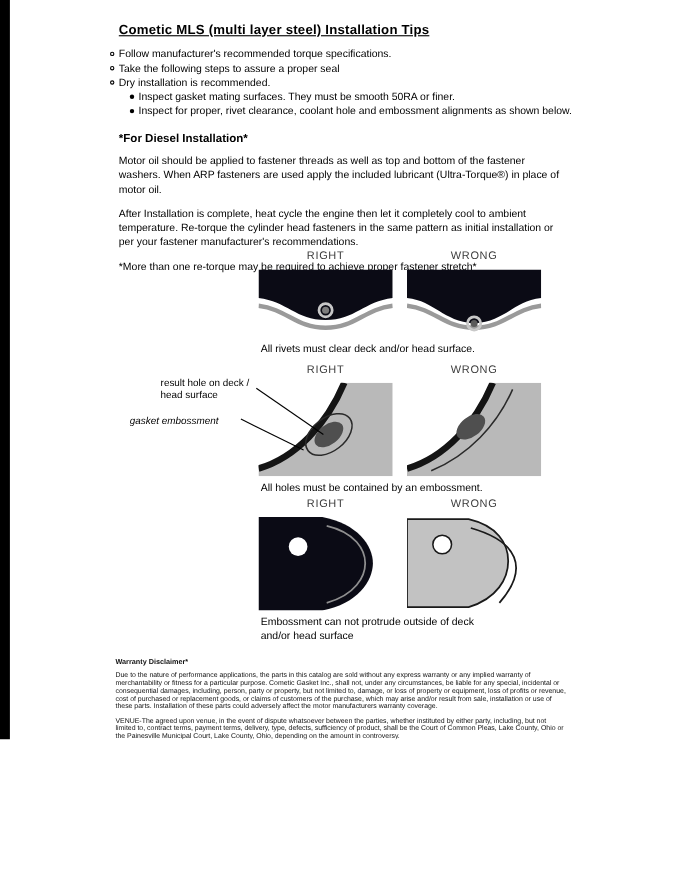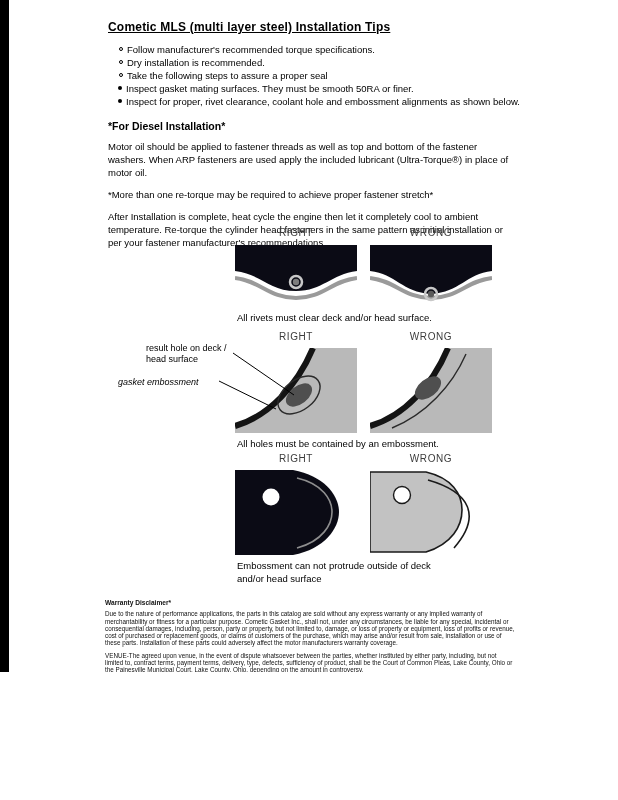--- a/index.html
+++ b/index.html
@@ -7,21 +7,21 @@
   body { width:618px; height:800px; }
   .page {
     position:relative; width:618px; height:672px; background:#ffffff;
     font-family:"Liberation Sans", sans-serif; color:#000; overflow:hidden;
   }
   .left-bar { position:absolute; left:0; top:0; width:9px; height:772px; background:#000; }
 
   .content-top { position:absolute; left:100px; top:16px; width:420px; }
   .doc-title { font-size:12px; font-weight:bold; text-decoration:underline; margin:4px 0 9px 8px; letter-spacing:0.2px; }
 
-  .bullet-line { display:flex; align-items:flex-start; font-size:9.5px; line-height:13px;margin-left:19px; }
+  .bullet-line { display:flex; align-items:flex-start; font-size:9.5px; line-height:13px; }
   .marker-open { flex:0 0 auto; width:4px; height:4px; border:1px solid #000; border-radius:50%; margin:4px 4px 0 0; }
   .marker-filled { flex:0 0 auto; width:4px; height:4px; background:#000; border-radius:50%; margin:4px 4px 0 0; }
   .sub { margin-left:18px; }
 
   .section-heading { font-size:10.5px; font-weight:bold; margin:12px 0 8px 8px; }
   .para { font-size:9.5px; line-height:13px; margin:0 0 9px 8px; width:402px; }
   .note { margin-top:2px; }
 
   .diagrams { position:absolute; left:100px; top:225px; width:450px; height:375px; }
   .rw-label { position:absolute; width:122px; text-align:center; font-size:10px; color:#3c3c3c; letter-spacing:0.6px; }
@@ -45,39 +45,39 @@
 
   <div class="content-top">
     <div class="doc-title">Cometic MLS (multi layer steel) Installation Tips</div>
 
     <div class="bullet-line">
       <span class="marker-open"></span>
       <span>Follow manufacturer's recommended torque specifications.</span>
     </div>
     <div class="bullet-line">
       <span class="marker-open"></span>
-      <span>Dry installation is recommended.</span>
+      <span>Take the following steps to assure a proper seal</span>
     </div>
     <div class="bullet-line">
       <span class="marker-open"></span>
-      <span>Take the following steps to assure a proper seal</span>
+      <span>Dry installation is recommended.</span>
     </div>
     <div class="bullet-line sub">
       <span class="marker-filled"></span>
       <span>Inspect gasket mating surfaces.  They must be smooth 50RA or finer.</span>
     </div>
     <div class="bullet-line sub">
       <span class="marker-filled"></span>
       <span>Inspect for proper, rivet clearance, coolant hole and embossment alignments as shown below.</span>
     </div>
 
     <div class="section-heading">*For Diesel Installation*</div>
     <div class="para">Motor oil should be applied to fastener threads as well as top and bottom of the fastener washers. When ARP fasteners are used apply the included lubricant (Ultra-Torque®) in place of motor oil.</div>
+    <div class="para">After Installation is complete, heat cycle the engine then let it completely cool to ambient temperature. Re-torque the cylinder head fasteners in the same pattern as initial installation or per your fastener manufacturer's recommendations.</div>
     <div class="para note">*More than one re-torque may be required to achieve proper fastener stretch*</div>
-    <div class="para">After Installation is complete, heat cycle the engine then let it completely cool to ambient temperature. Re-torque the cylinder head fasteners in the same pattern as initial installation or per your fastener manufacturer's recommendations.</div>
   </div>
 
   <div class="diagrams">
 
     <div class="rw-label" style="left:135px; top:2px;">RIGHT</div>
     <div class="rw-label" style="left:270px; top:2px;">WRONG</div>
 
     <svg class="dimg" style="left:135px; top:20px;" width="122" height="62" viewBox="0 0 122 62">
       <path d="M0,0 H122 V26 C96,29 88,46 61,46 C34,46 26,29 0,26 Z" fill="#0b0b15"></path>
       <path d="M0,33 C26,36 34,53 61,53 C88,53 96,36 122,33" fill="none" stroke="#9a9a9a" stroke-width="4"></path>

